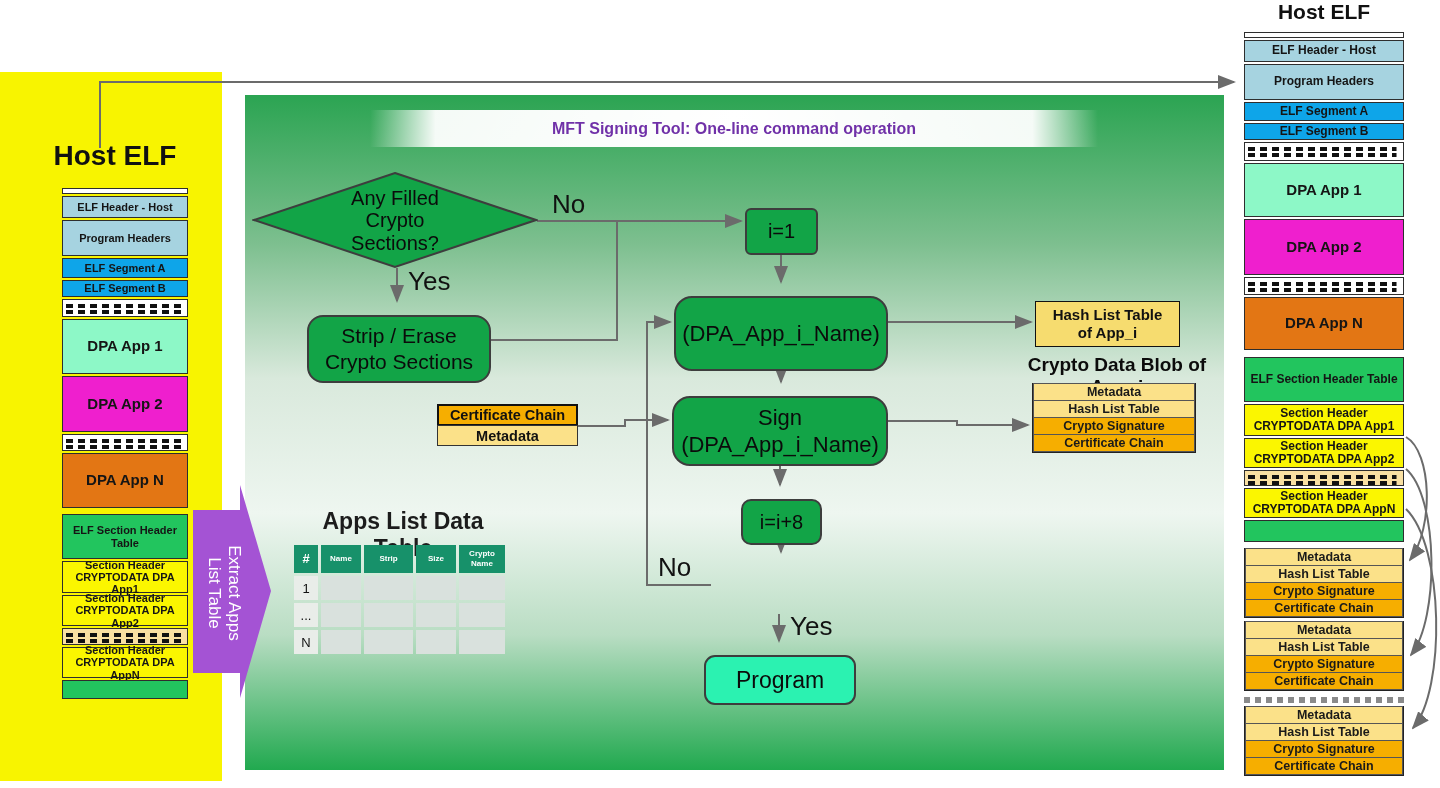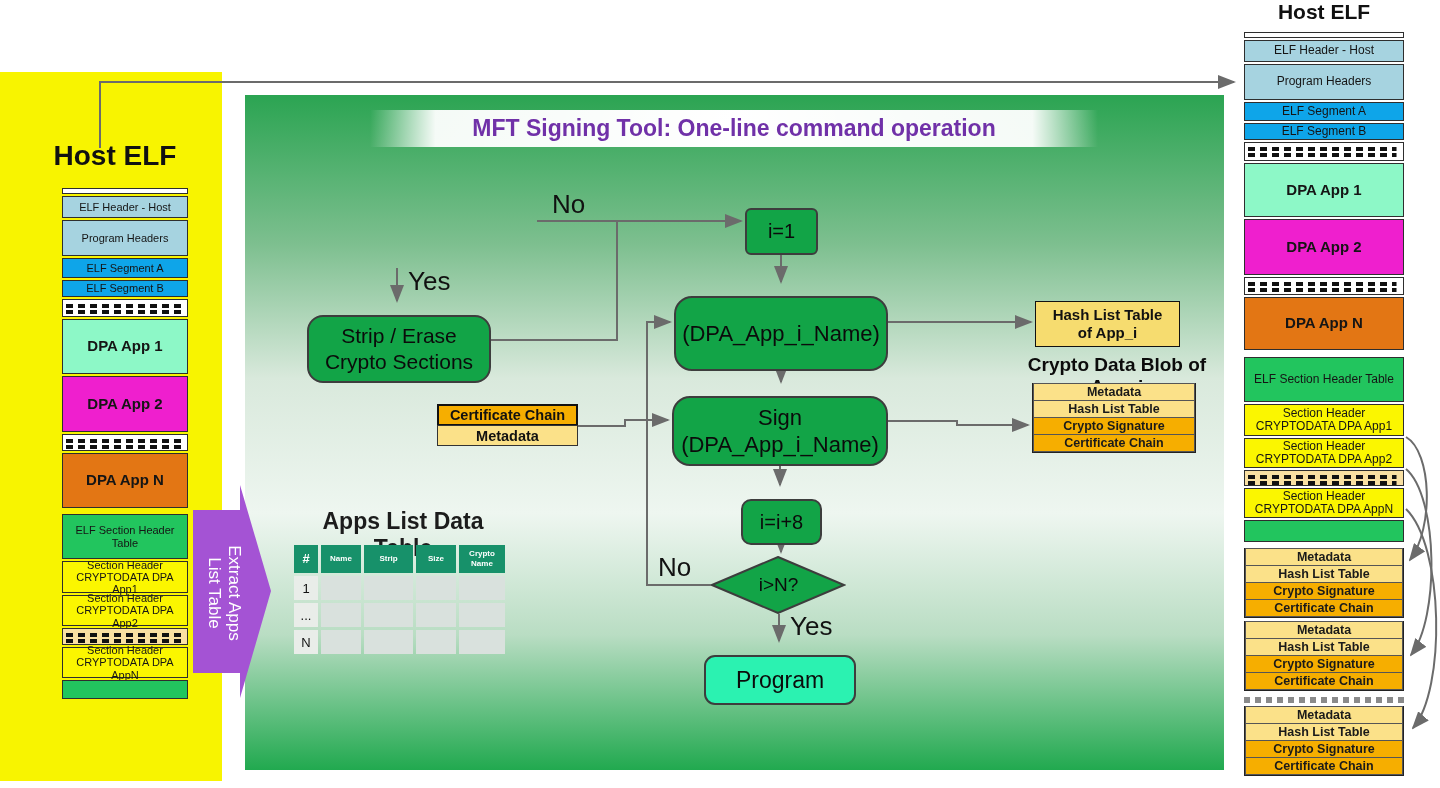--- a/index.html
+++ b/index.html
@@ -13,21 +13,21 @@
   .host-elf-right{position:absolute;left:1244px;top:0px;width:160px;text-align:center;
                   font-size:21px;font-weight:700;color:#111;}
   .dev-label{position:absolute;left:10px;top:710px;width:200px;text-align:center;
              font-size:23px;font-weight:700;line-height:1.25;color:#111;}
 
   
   .stack{position:absolute;display:flex;flex-direction:column;}
   #left-stack{left:62px;top:188px;width:126px;}
   #right-col{left:1244px;top:32px;width:160px;}
   .si{box-sizing:border-box;border:1.5px solid #2e2e2e;margin-bottom:2px;display:flex;
-      align-items:center;justify-content:center;text-align:center;font-weight:400;
+      align-items:center;justify-content:center;text-align:center;font-weight:700;
       color:#151515;line-height:1.12;background:#fff;flex:none;}
   #left-stack .si{font-size:11px;}
   #right-col .si{font-size:12px;}
   .si.mint,.si.magenta,.si.orange{font-size:15px !important;font-weight:600;}
   .si.blue{background:#a6d3e0}.si.pink{background:#0ea5e9}.si.mint{background:#8df8c7}
   .si.magenta{background:#ef1fce}.si.orange{background:#e37614}.si.tan{background:#22c55e}
   .si.yellow{background:#fbf600}.si.spacer{background:#fff}
   .si.gap{border:none;background:transparent;margin-bottom:0;}
   .si.dashes,.si.dashes-tan{
       background-color:#fff;
@@ -47,21 +47,21 @@
   .blob-row.cream{background:#fbe189}.blob-row.amber{background:#f6ae00}
 
   
   .green-panel{position:absolute;left:245px;top:95px;width:979px;height:675px;
       background:linear-gradient(180deg,#2ba452 0%,#7dbf8f 22%,#d9e9dc 42%,#eef6f0 62%,
                  #b9ddc3 80%,#21a94f 100%);}
   .title-banner{position:absolute;left:370px;top:110px;width:728px;height:37px;
       background:linear-gradient(90deg,rgba(255,255,255,0) 0%,rgba(255,255,255,.95) 9%,
                  #ffffff 50%,rgba(255,255,255,.95) 91%,rgba(255,255,255,0) 100%);
       display:flex;align-items:center;justify-content:center;
-      font-size:23px;font-weight:600;color:#7031a8;}
+      font-size:16px;font-weight:600;color:#7031a8;}
 
   
   .fnode{position:absolute;box-sizing:border-box;background:#12a447;border:2px solid #3d3d3d;
          display:flex;flex-direction:column;align-items:center;justify-content:center;
          text-align:center;color:#0b0b0b;z-index:3;margin-top:10px;}
   .fnode span{display:block;}
   #strip-box{left:307px;top:305px;width:184px;height:68px;border-radius:16px;font-size:21px;line-height:1.25;}
   #i1-box{left:745px;top:198px;width:73px;height:47px;border-radius:6px;font-size:20px;}
   #fill-box{left:674px;top:286px;width:214px;height:75px;border-radius:18px;font-size:22px;line-height:1.25;}
   #sign-box{left:672px;top:386px;width:216px;height:70px;border-radius:18px;font-size:22px;line-height:1.25;}
@@ -179,20 +179,30 @@
       <path d="M711,585 L647,585 L647,322 L670,322" marker-end="url(#arw)"></path>
       <path d="M578,426 L625,426 L625,420 L668,420" marker-end="url(#arw)"></path>
       <path d="M888,322 L1031,322" marker-end="url(#arw)"></path>
       <path d="M888,421 L957,421 L957,425 L1028,425" marker-end="url(#arw)"></path>
       <path d="M1406,437 C1432,452 1434,528 1410,560" marker-end="url(#arw)"></path>
       <path d="M1406,469 C1438,496 1440,618 1411,655" marker-end="url(#arw)"></path>
       <path d="M1406,509 C1444,546 1446,690 1413,728" marker-end="url(#arw)"></path>
     </g>
   </svg>
 
+  <div class="diamond" style="left:252px;top:172px;width:286px;height:97px;">
+    <svg width="286" height="97">
+        <polygon points="143,1 284,48 143,95 2,48" fill="#12a447" stroke="#3d3d3d" stroke-width="2"></polygon>
+      </svg>
+    <div class="dtext">
+      <span>Any Filled</span>
+      <span>Crypto</span>
+      <span>Sections?</span>
+    </div>
+  </div>
   <div class="flabel" style="left:552px;top:189px;">No</div>
   <div class="flabel" style="left:408px;top:266px;">Yes</div>
 
   <div class="fnode" id="strip-box">
     <span>Strip / Erase</span>
     <span>Crypto Sections</span>
   </div>
   <div class="fnode" id="i1-box">
     <span>i=1</span>
   </div>
@@ -200,26 +210,20 @@
     <span>(DPA_App_i_Name)</span>
   </div>
   <div class="fnode" id="sign-box">
     <span>Sign</span>
     <span>(DPA_App_i_Name)</span>
   </div>
   <div class="fnode" id="incr-box">
     <span>i=i+8</span>
   </div>
 
-  <div class="diamond" style="left:711px;top:556px;width:135px;height:58px;">
-    <svg width="135" height="58">
-        <polygon points="67,1 133,29 67,57 1,29" fill="#12a447" stroke="#3d3d3d" stroke-width="2"></polygon>
-      </svg>
-    <div class="dtext" style="font-size:19px;">i&gt;N?</div>
-  </div>
   <div class="flabel" style="left:658px;top:552px;">No</div>
   <div class="flabel" style="left:790px;top:611px;">Yes</div>
   <div class="fnode" id="finish-box">
     <span>Program</span>
   </div>
 
   <div id="inputs-box">
     <div class="irow amber">Certificate Chain</div>
     <div class="irow cream">Metadata</div>
   </div>

